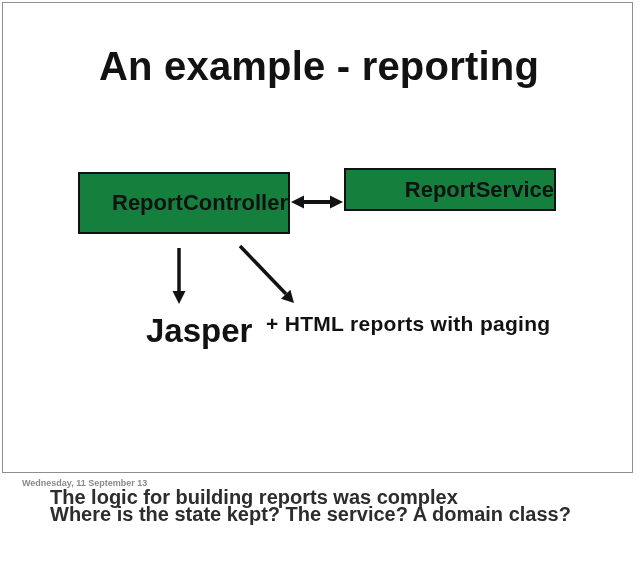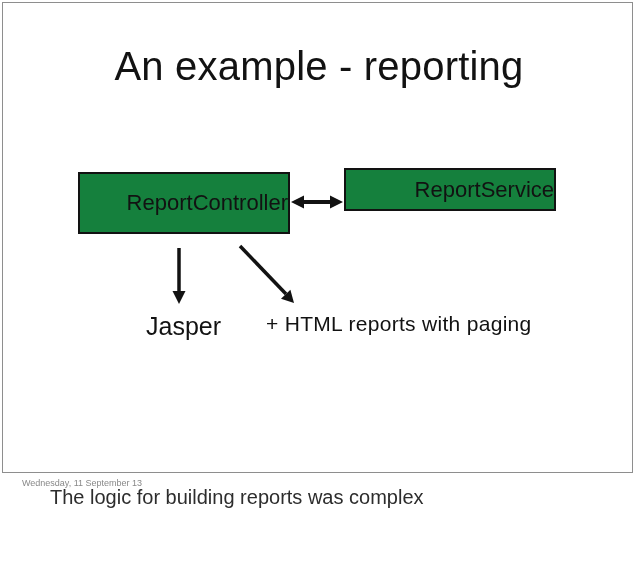--- a/index.html
+++ b/index.html
@@ -3,20 +3,21 @@
 <meta charset="utf-8">
 <style>
   html, body { margin: 0; padding: 0; background: #ffffff; }
   .canvas {
     position: relative;
     width: 638px; height: 572px;
     background: #ffffff;
     overflow: hidden;
     font-family: "Liberation Sans", sans-serif;
     color: #121212;
+    font-weight: bold;
   }
   .slide {
     position: absolute;
     left: 2px; top: 2px;
     width: 631px; height: 471px;
     box-sizing: border-box;
     border: 1px solid var(--slide_border, #8e8e8e);
     background: #ffffff;
   }
   .slide-title {
@@ -40,21 +41,21 @@
   }
   .box-controller { left: 78px;  top: 172px; width: 212px; height: 62px; }
   .box-service    { left: 344px; top: 168px; width: 212px; height: 43px; }
   .arrow-layer {
     position: absolute; left: 0; top: 0;
     width: 638px; height: 572px;
     pointer-events: none;
   }
   .label-jasper {
     position: absolute; left: 146px; top: 312px;
-    font-size: 25px; color: var(--diagram_ink, #121212);
+    font-size: 33px; color: var(--diagram_ink, #121212);
     white-space: nowrap;
   }
   .label-html {
     position: absolute; left: 266px; top: 312px;
     font-size: 21px; letter-spacing: 0.3px;
     color: var(--diagram_ink, #121212);
     white-space: nowrap;
   }
   .label-breakage {
     position: absolute; left: 352px; top: 383px;
@@ -115,15 +116,16 @@
 
   <div class="label-jasper">Jasper</div>
 
   <div class="label-html">+ HTML reports with paging</div>
 
 
   <div class="footer-date">Wednesday, 11 September 13</div>
 
   <div class="footer-notes">
     <div>The logic for building reports was complex</div>
+    <div>Where is the state kept? The service? A domain class?</div>
   </div>
 
 </div>
 
 </body></html>

